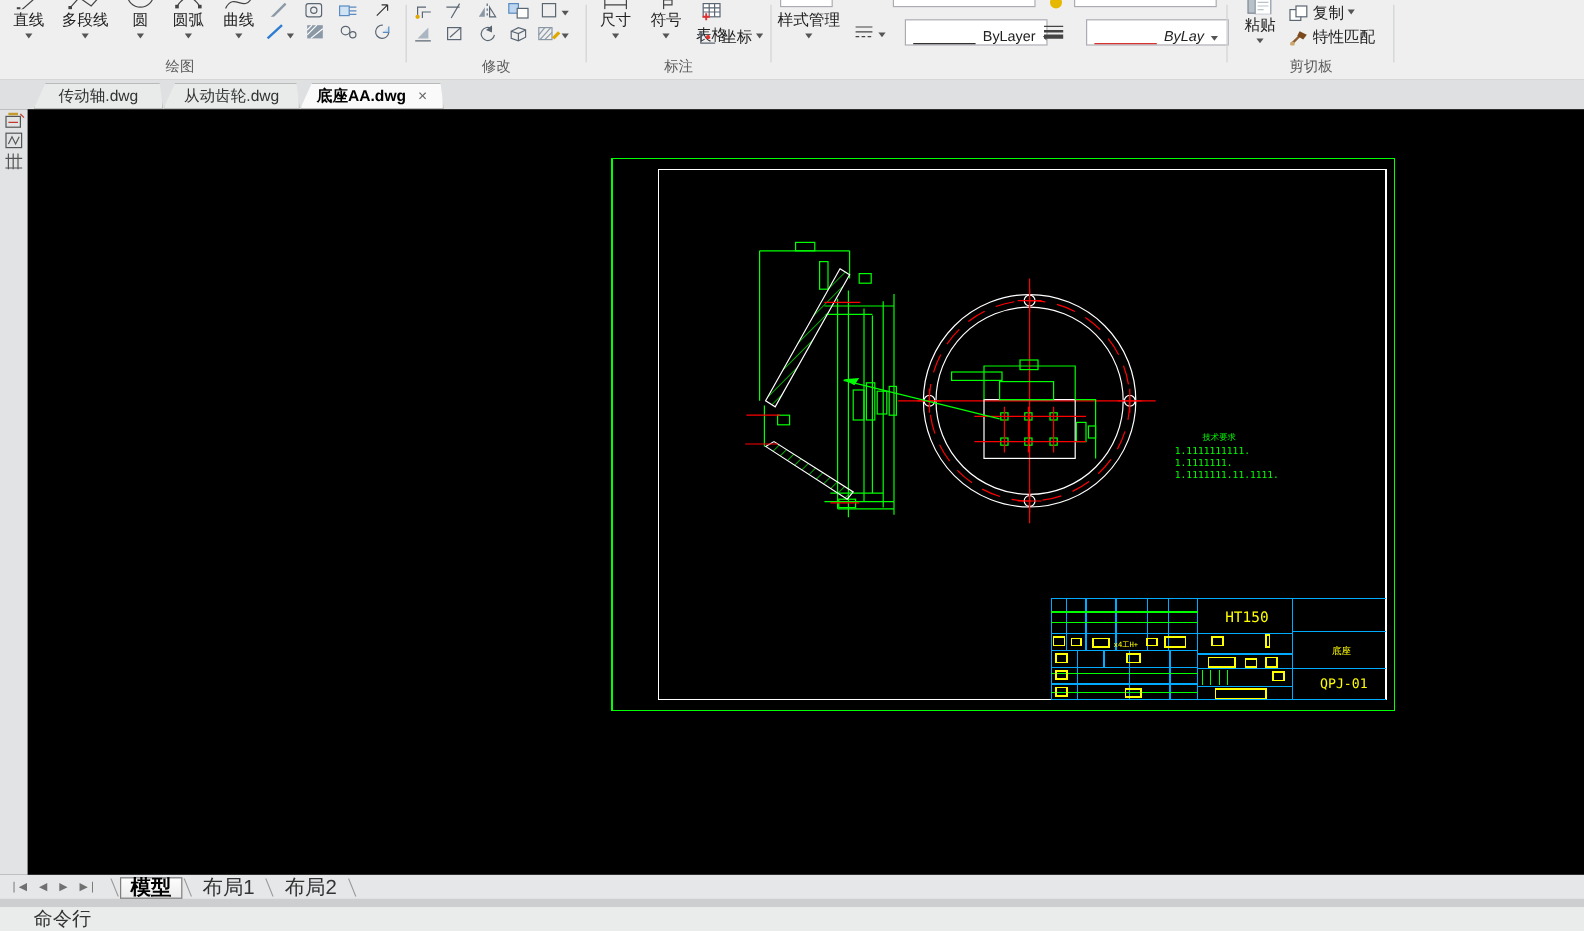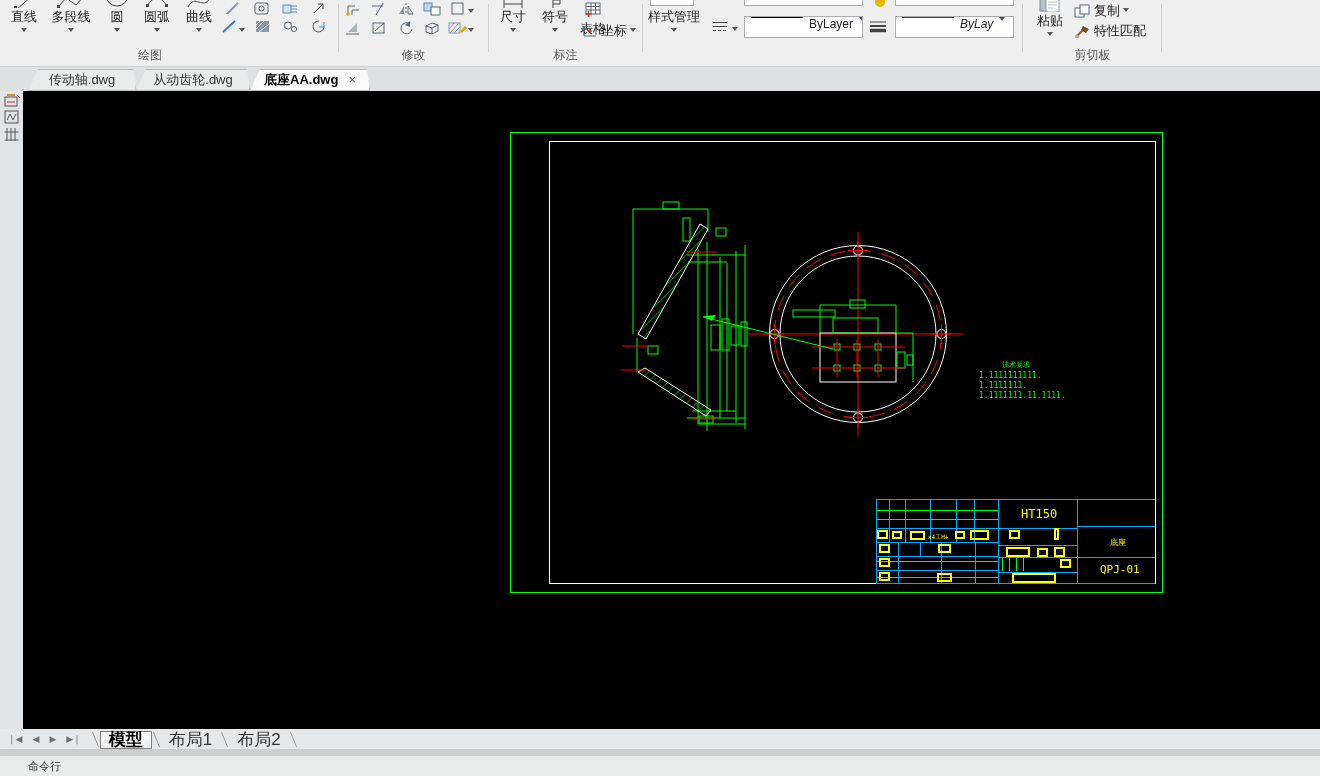--- a/index.html
+++ b/index.html
@@ -17,22 +17,22 @@
   .bigbtn { position:absolute; top:0; text-align:center; font-size:13px; color:#222; }
   .frag { height:8px; overflow:hidden; display:flex; justify-content:center; align-items:flex-end; }
   .lbl { line-height:17px; white-space:nowrap; }
   .darr { width:0; height:0; border:3px solid transparent; border-top:4px solid #555;
     margin:3px auto 0; }
   .mi { position:absolute; width:20px; height:15px; display:flex;
     align-items:center; justify-content:center; }
   .rowbtn { position:absolute; display:flex; align-items:center; gap:3px;
     font-size:13px; color:#222; height:16px; }
   .combo { position:absolute; top:16px; height:22px; background:#fff;
-    border:1px solid #ababb2; display:flex; align-items:flex-start;
-    font-size:12px; color:#222; overflow:hidden; }
+    border:1px solid #ababb2; display:flex; align-items:flex-end;
+    font-size:12px; color:#222; overflow:hidden;margin-left:10px; }
   .lsample { height:1px; width:52px; margin:0 6px; flex:0 0 auto; }
   .combo .darr { margin:0 4px 0 6px; }
   .fragbox { position:absolute; top:-4px; height:10px; background:#fff;
     border:1px solid #ababb2; }
 
   
   .tabrow { position:relative; height:24px; background:#dfe0e1; }
   .ftab { position:absolute; top:2px; height:22px; line-height:22px; font-size:13px;
     color:#333; background:#e9eaea; box-shadow:inset 0 0 0 1px #b9babb;
     clip-path:polygon(10px 0, calc(100% - 3px) 0, 100% 100%, 0 100%);
@@ -53,21 +53,21 @@
   .navbtns { display:flex; gap:10px; padding:0 10px 0 8px; align-items:center; }
   .navbtns span { font-size:9px; color:#707070; }
   .tabsep { width:1px; height:15px; background:#9a9a9a; transform:skewX(22deg);
     margin:0 4px; }
   .ltab { padding:0 8px; height:19px; line-height:19px; font-size:17px; color:#333;
     white-space:nowrap; }
   .ltab.active { font-weight:bold; color:#000; background:linear-gradient(#fdfdfd,#ececec);
     border:1px solid #7f7f7f; height:18px; line-height:16px; margin-top:1px; }
   .dividerstrip { height:7px; background:#cdcecf; }
   .cmdrow { height:20px; background:#eaebeb; display:flex; align-items:center;
-    padding-left:28px; font-size:11px; color:#333; }
+    padding-left:28px; font-size:16px; color:#333; }
 </style>
 </head>
 <body>
 
 <div class="ribbon">
 
   <div class="rgroup" style="left:0;width:300px;">
     <div class="bigbtn" style="left:6px;width:36px;">
       <div class="frag">
         <svg width="22" height="8">

